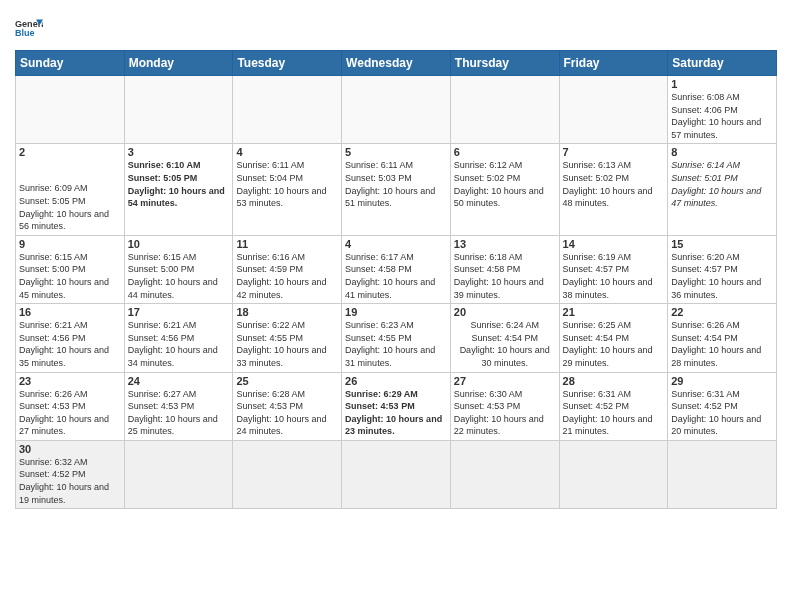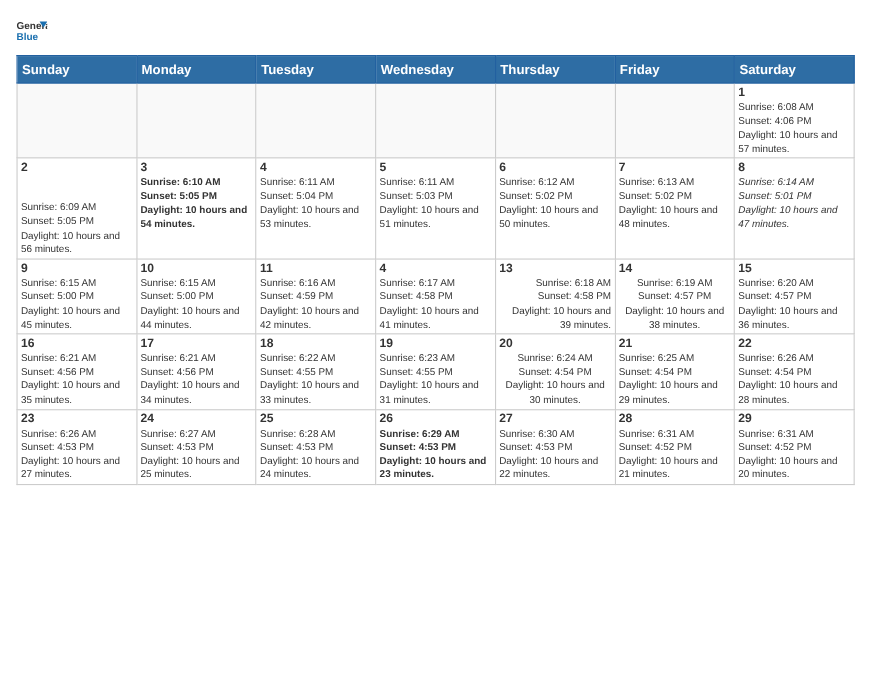--- a/index.html
+++ b/index.html
@@ -201,27 +201,27 @@
 Daylight: 10 hours and 42 minutes.</div>
           </td>
           <td>
             <span class="day-num">4</span>
             <div class="day-info" style="white-space: pre-line;">Sunrise: 6:17 AM
 Sunset: 4:58 PM
 Daylight: 10 hours and 41 minutes.</div>
           </td>
           <td>
             <span class="day-num">13</span>
-            <div class="day-info" style="white-space: pre-line; text-align: right;">Sunrise: 6:18 AM
+            <div class="day-info" style="white-space: pre-line;">Sunrise: 6:18 AM
 Sunset: 4:58 PM
 Daylight: 10 hours and 39 minutes.</div>
           </td>
           <td>
             <span class="day-num">14</span>
-            <div class="day-info" style="white-space: pre-line; text-align: center;">Sunrise: 6:19 AM
+            <div class="day-info" style="white-space: pre-line;">Sunrise: 6:19 AM
 Sunset: 4:57 PM
 Daylight: 10 hours and 38 minutes.</div>
           </td>
           <td>
             <span class="day-num">15</span>
             <div class="day-info" style="white-space: pre-line;">Sunrise: 6:20 AM
 Sunset: 4:57 PM
 Daylight: 10 hours and 36 minutes.</div>
           </td>
         </tr>
@@ -305,16 +305,30 @@
             <div class="day-info" style="white-space: pre-line;">Sunrise: 6:31 AM
 Sunset: 4:52 PM
 Daylight: 10 hours and 21 minutes.</div>
           </td>
           <td>
             <span class="day-num">29</span>
             <div class="day-info" style="white-space: pre-line;">Sunrise: 6:31 AM
 Sunset: 4:52 PM
 Daylight: 10 hours and 20 minutes.</div>
           </td>
+        </tr>
+        <tr>
+          <td class="last-row">
+            <span class="day-num">30</span>
+            <div class="day-info" style="white-space: pre-line;">Sunrise: 6:32 AM
+Sunset: 4:52 PM
+Daylight: 10 hours and 19 minutes.</div>
+          </td>
+          <td class="empty last-row"></td>
+          <td class="empty last-row"></td>
+          <td class="empty last-row"></td>
+          <td class="empty last-row"></td>
+          <td class="empty last-row"></td>
+          <td class="empty last-row"></td>
         </tr>
       </tbody>
   </table>
 </div>
 
 </body></html>

